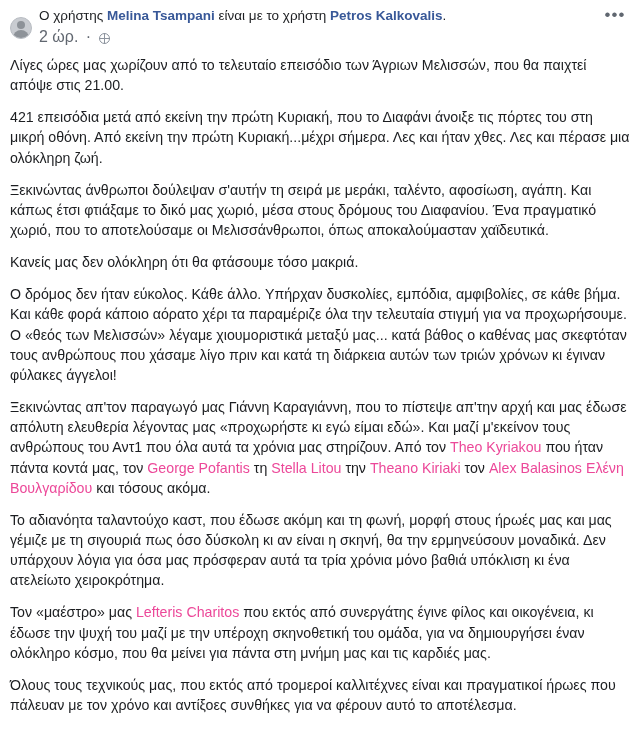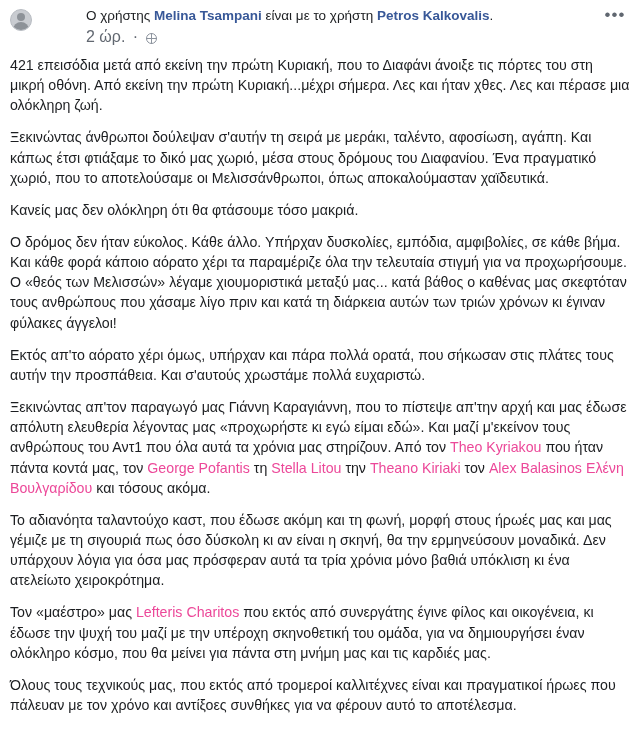--- a/index.html
+++ b/index.html
@@ -13,24 +13,23 @@
     min-height: 751px;
     font-family: "Liberation Sans", sans-serif;
     color: #1c1e21;
   }
   .post {
     width: 640px;
     padding: 8px 10px 4px 10px;
   }
   .post-header {
     display: flex;
-    align-items: flex-start;
+    align-items: center;
     position: relative;
     padding: 0 0 6px 0;
-    gap: 47px;
   }
   .avatar {
     width: 22px;
     height: 22px;
     border-radius: 50%;
     background: #c9ccd1;
     flex: 0 0 auto;
     margin-right: 7px;
     margin-top: 1px;
     position: relative;
@@ -164,24 +163,24 @@
         <span class="dot">·</span>
         <span class="globe-icon"></span>
       </span>
     </div>
     <div class="menu-button">
       <span>•••</span>
     </div>
   </div>
 
   <div class="post-body">
+      <p><span>Λίγες ώρες μας χωρίζουν από το τελευταίο επεισόδιο των Άγριων Μελισσών, που θα παιχτεί απόψε στις 21.00.</span></p>
       <p><span>421 επεισόδια  μετά από εκείνη την πρώτη Κυριακή, που το Διαφάνι άνοιξε τις πόρτες του στη μικρή οθόνη. Από εκείνη την πρώτη Κυριακή...μέχρι σήμερα. Λες και ήταν χθες. Λες και πέρασε μια ολόκληρη ζωή.</span></p>
       <p><span>Ξεκινώντας άνθρωποι δούλεψαν σ'αυτήν τη σειρά με μεράκι, ταλέντο, αφοσίωση, αγάπη. Και κάπως έτσι φτιάξαμε το δικό μας χωριό, μέσα στους δρόμους του Διαφανίου.  Ένα πραγματικό χωριό, που το αποτελούσαμε οι Μελισσάνθρωποι, όπως αποκαλούμασταν χαϊδευτικά.</span></p>
       <p><span>Κανείς μας δεν ολόκληρη ότι θα φτάσουμε τόσο μακριά.</span></p>
       <p><span>Ο δρόμος δεν ήταν εύκολος. Κάθε άλλο. Υπήρχαν δυσκολίες, εμπόδια, αμφιβολίες, σε κάθε βήμα. Και κάθε φορά κάποιο αόρατο χέρι  τα παραμέριζε όλα την τελευταία στιγμή για να προχωρήσουμε. Ο «θεός των Μελισσών» λέγαμε χιουμοριστικά μεταξύ μας... κατά βάθος ο καθένας μας σκεφτόταν τους ανθρώπους που χάσαμε λίγο πριν και κατά τη διάρκεια αυτών των τριών χρόνων κι έγιναν φύλακες άγγελοι!</span></p>
-      <p><span>Εκτός απ'το αόρατο χέρι όμως, υπήρχαν και πάρα πολλά ορατά, που σήκωσαν στις πλάτες τους αυτήν  την προσπάθεια. Και σ'αυτούς χρωστάμε πολλά ευχαριστώ.</span></p>
       <p><span>Ξεκινώντας απ'τον παραγωγό μας Γιάννη Καραγιάννη, που το πίστεψε απ'την αρχή και μας έδωσε απόλυτη ελευθερία λέγοντας μας «προχωρήστε κι εγώ είμαι εδώ». Και μαζί μ'εκείνον τους ανθρώπους του Αντ1 που όλα αυτά τα χρόνια μας στηρίζουν. Από τον </span><span class="mention">Theo Kyriakou</span><span> που ήταν πάντα κοντά μας, τον </span><span class="mention">George Pofantis</span><span>  τη </span><span class="mention">Stella Litou</span><span>  την </span><span class="mention">Theano Kiriaki</span><span>  τον </span><span class="mention">Alex Balasinos</span><span>  </span><span class="mention">Ελένη Βουλγαρίδου</span><span>  και τόσους ακόμα.</span></p>
       <p><span>Το αδιανόητα ταλαντούχο καστ, που έδωσε ακόμη και τη φωνή, μορφή στους ήρωές μας και μας γέμιζε  με τη σιγουριά πως όσο δύσκολη κι αν είναι η σκηνή, θα την ερμηνεύσουν μοναδικά. Δεν υπάρχουν λόγια για όσα μας πρόσφεραν αυτά τα τρία χρόνια μόνο βαθιά υπόκλιση κι ένα ατελείωτο χειροκρότημα.</span></p>
       <p><span>Τον «μαέστρο» μας </span><span class="mention">Lefteris Charitos</span><span> που εκτός από συνεργάτης έγινε φίλος και οικογένεια, κι έδωσε την  ψυχή του μαζί με την υπέροχη σκηνοθετική του ομάδα, για να δημιουργήσει έναν ολόκληρο κόσμο, που θα μείνει για πάντα στη μνήμη μας και τις καρδιές μας.</span></p>
       <p><span>Όλους τους τεχνικούς μας, που εκτός από τρομεροί καλλιτέχνες είναι και πραγματικοί ήρωες που πάλευαν με τον χρόνο και αντίξοες συνθήκες για να φέρουν αυτό το αποτέλεσμα.</span></p>
     </div>
 
 </div>
 
 </body></html>

